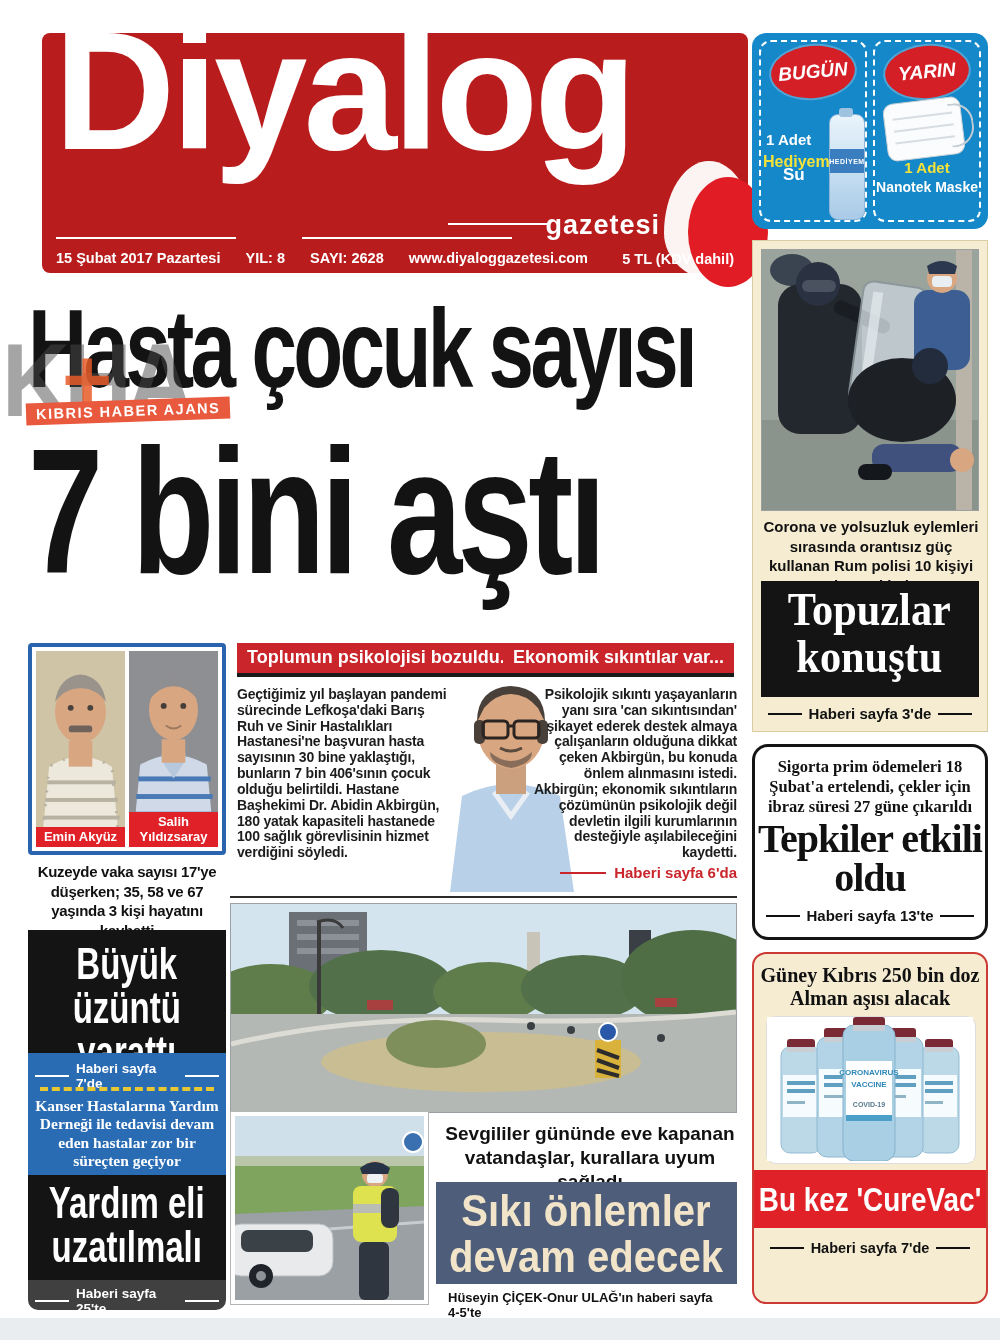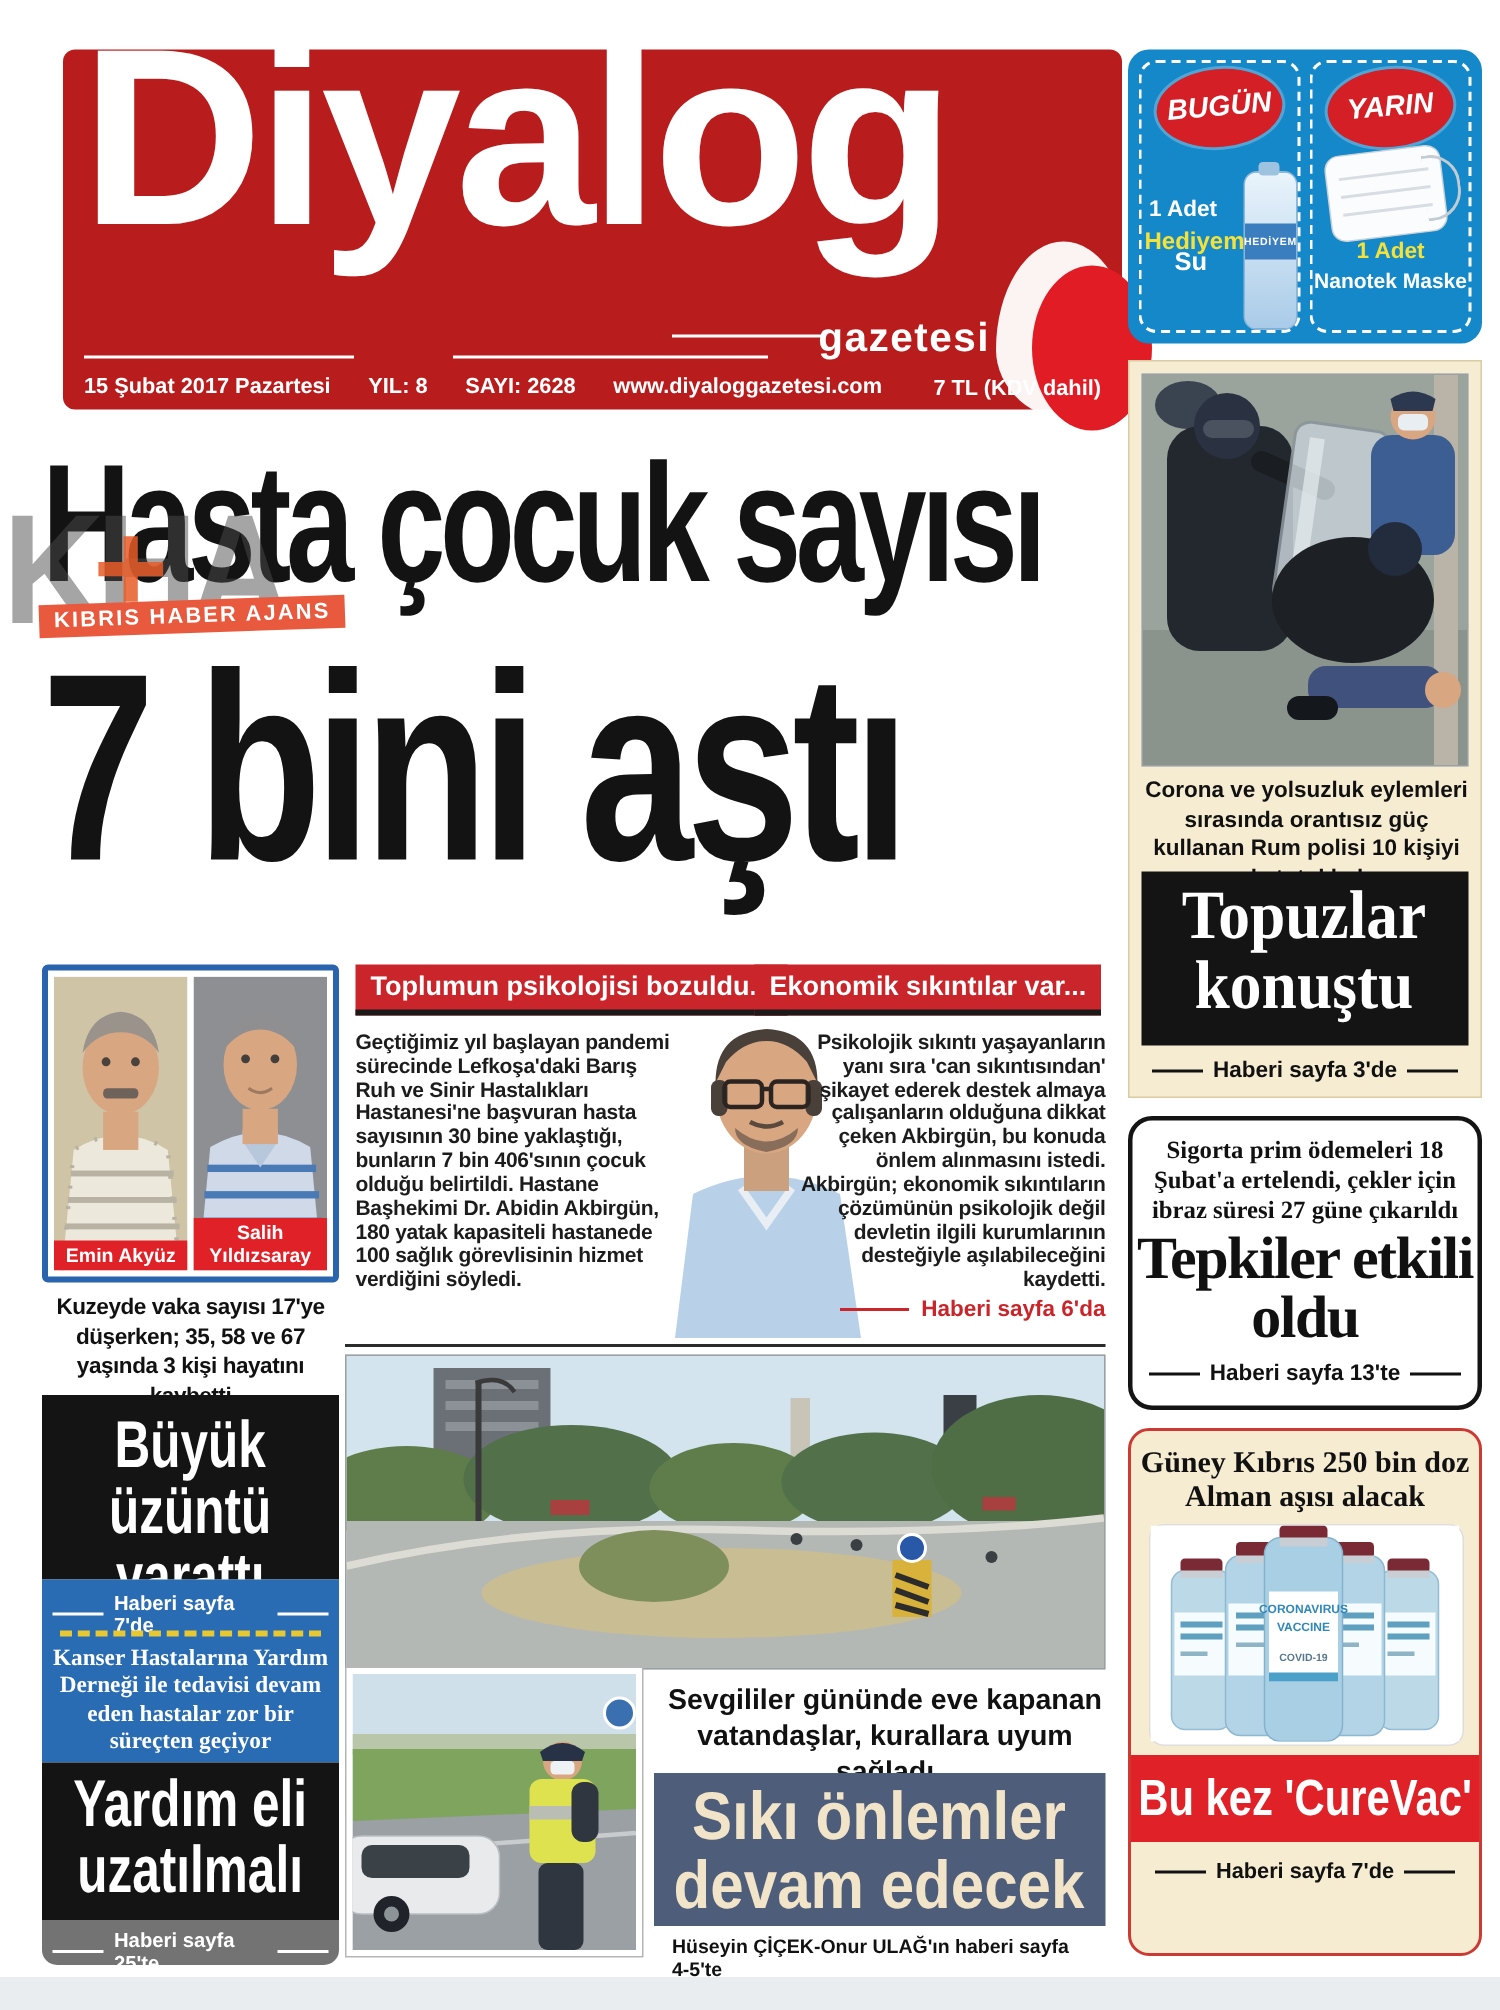--- a/index.html
+++ b/index.html
@@ -69,21 +69,21 @@
   .deaths-text{left:28px;top:862px;width:198px;font-size:15px;font-weight:bold;text-align:center;line-height:1.3;color:#111;letter-spacing:-0.3px;}
   .black-box{background:#141414;color:#fff;text-align:center;box-sizing:border-box;}
   .bb1{left:28px;top:930px;width:198px;height:123px;}
   .bb1 .squeeze{font-size:44px;font-weight:bold;line-height:1.0;padding-top:12px;width:133%;transform:scaleX(.75);}
   .blue-panel{left:28px;top:1053px;width:198px;height:122px;background:#2a6cb3;color:#fff;box-sizing:border-box;}
   .blue-pref{position:absolute;left:0;top:8px;width:100%;font-size:13.5px;}
   .dashed-div{position:absolute;left:12px;top:34px;width:174px;border-top:4px dashed #e8c832;}
   .cancer-text{position:absolute;left:5px;top:44px;width:188px;font-family:"Liberation Serif",serif;font-size:15.5px;font-weight:bold;text-align:center;line-height:1.18;}
   .bb2{left:28px;top:1175px;width:198px;height:105px;}
   .bb2 .squeeze{font-size:44px;font-weight:bold;line-height:1.0;padding-top:6px;width:133%;transform:scaleX(.75);}
-  .blue-strip{left:28px;top:1280px;width:198px;height:30px;background:#737373;color:#fff;border-radius:0 0 10px 10px;}
+  .blue-strip{left:28px;top:1280px;width:198px;height:30px;background:#404040;color:#fff;border-radius:0 0 10px 10px;}
   .blue-strip .pref{font-size:13.5px;padding-top:6px;}
   
   .sec-header{background:#c9252b;color:#fff;font-weight:bold;font-size:18px;padding:4px 10px 5px;border-bottom:4px solid #1a1a1a;display:inline-block;}
   .sh1{left:237px;top:643px;}
   .sh2{left:503px;top:643px;}
   .story-col{font-size:14px;font-weight:bold;line-height:1.13;color:#1c1c1c;letter-spacing:-0.2px;}
   .col1{left:237px;top:687px;width:212px;text-align:left;}
   .col2{left:519px;top:687px;width:218px;text-align:right;}
   .doctor-photo{left:432px;top:664px;width:158px;height:228px;z-index:0;}
   .story-pref{left:560px;top:864px;width:177px;display:flex;align-items:center;justify-content:flex-end;color:#c9252b;font-weight:bold;font-size:15px;}
@@ -110,21 +110,21 @@
     <div class="abs mast-line1"></div>
     <div class="abs mast-line2"></div>
     <div class="abs mast-line3"></div>
     <div class="abs mast-sub">gazetesi</div>
     <div class="abs mast-strip">
       <span>15 Şubat 2017 Pazartesi</span>
       <span>YIL: 8</span>
       <span>SAYI: 2628</span>
       <span>www.diyaloggazetesi.com</span>
     </div>
-    <div class="abs mast-price">7 TL (KDV dahil)</div>
+    <div class="abs mast-price">5 TL (KDV dahil)</div>
   </div>
 
   <div class="abs promo">
     <div class="promo-panel">
       <div class="promo-oval">BUGÜN</div>
       <div class="promo-txt" style="left:5px;top:90px;color:#fff;font-size:15px;">1 Adet</div>
       <div class="promo-txt" style="left:2px;top:112px;color:#f4e23a;font-size:16px;">Hediyem</div>
       <div class="promo-txt" style="left:22px;top:124px;color:#ffffff;font-size:17px;">Su</div>
       <div class="bottle">
         <div class="bottle-cap"></div>

